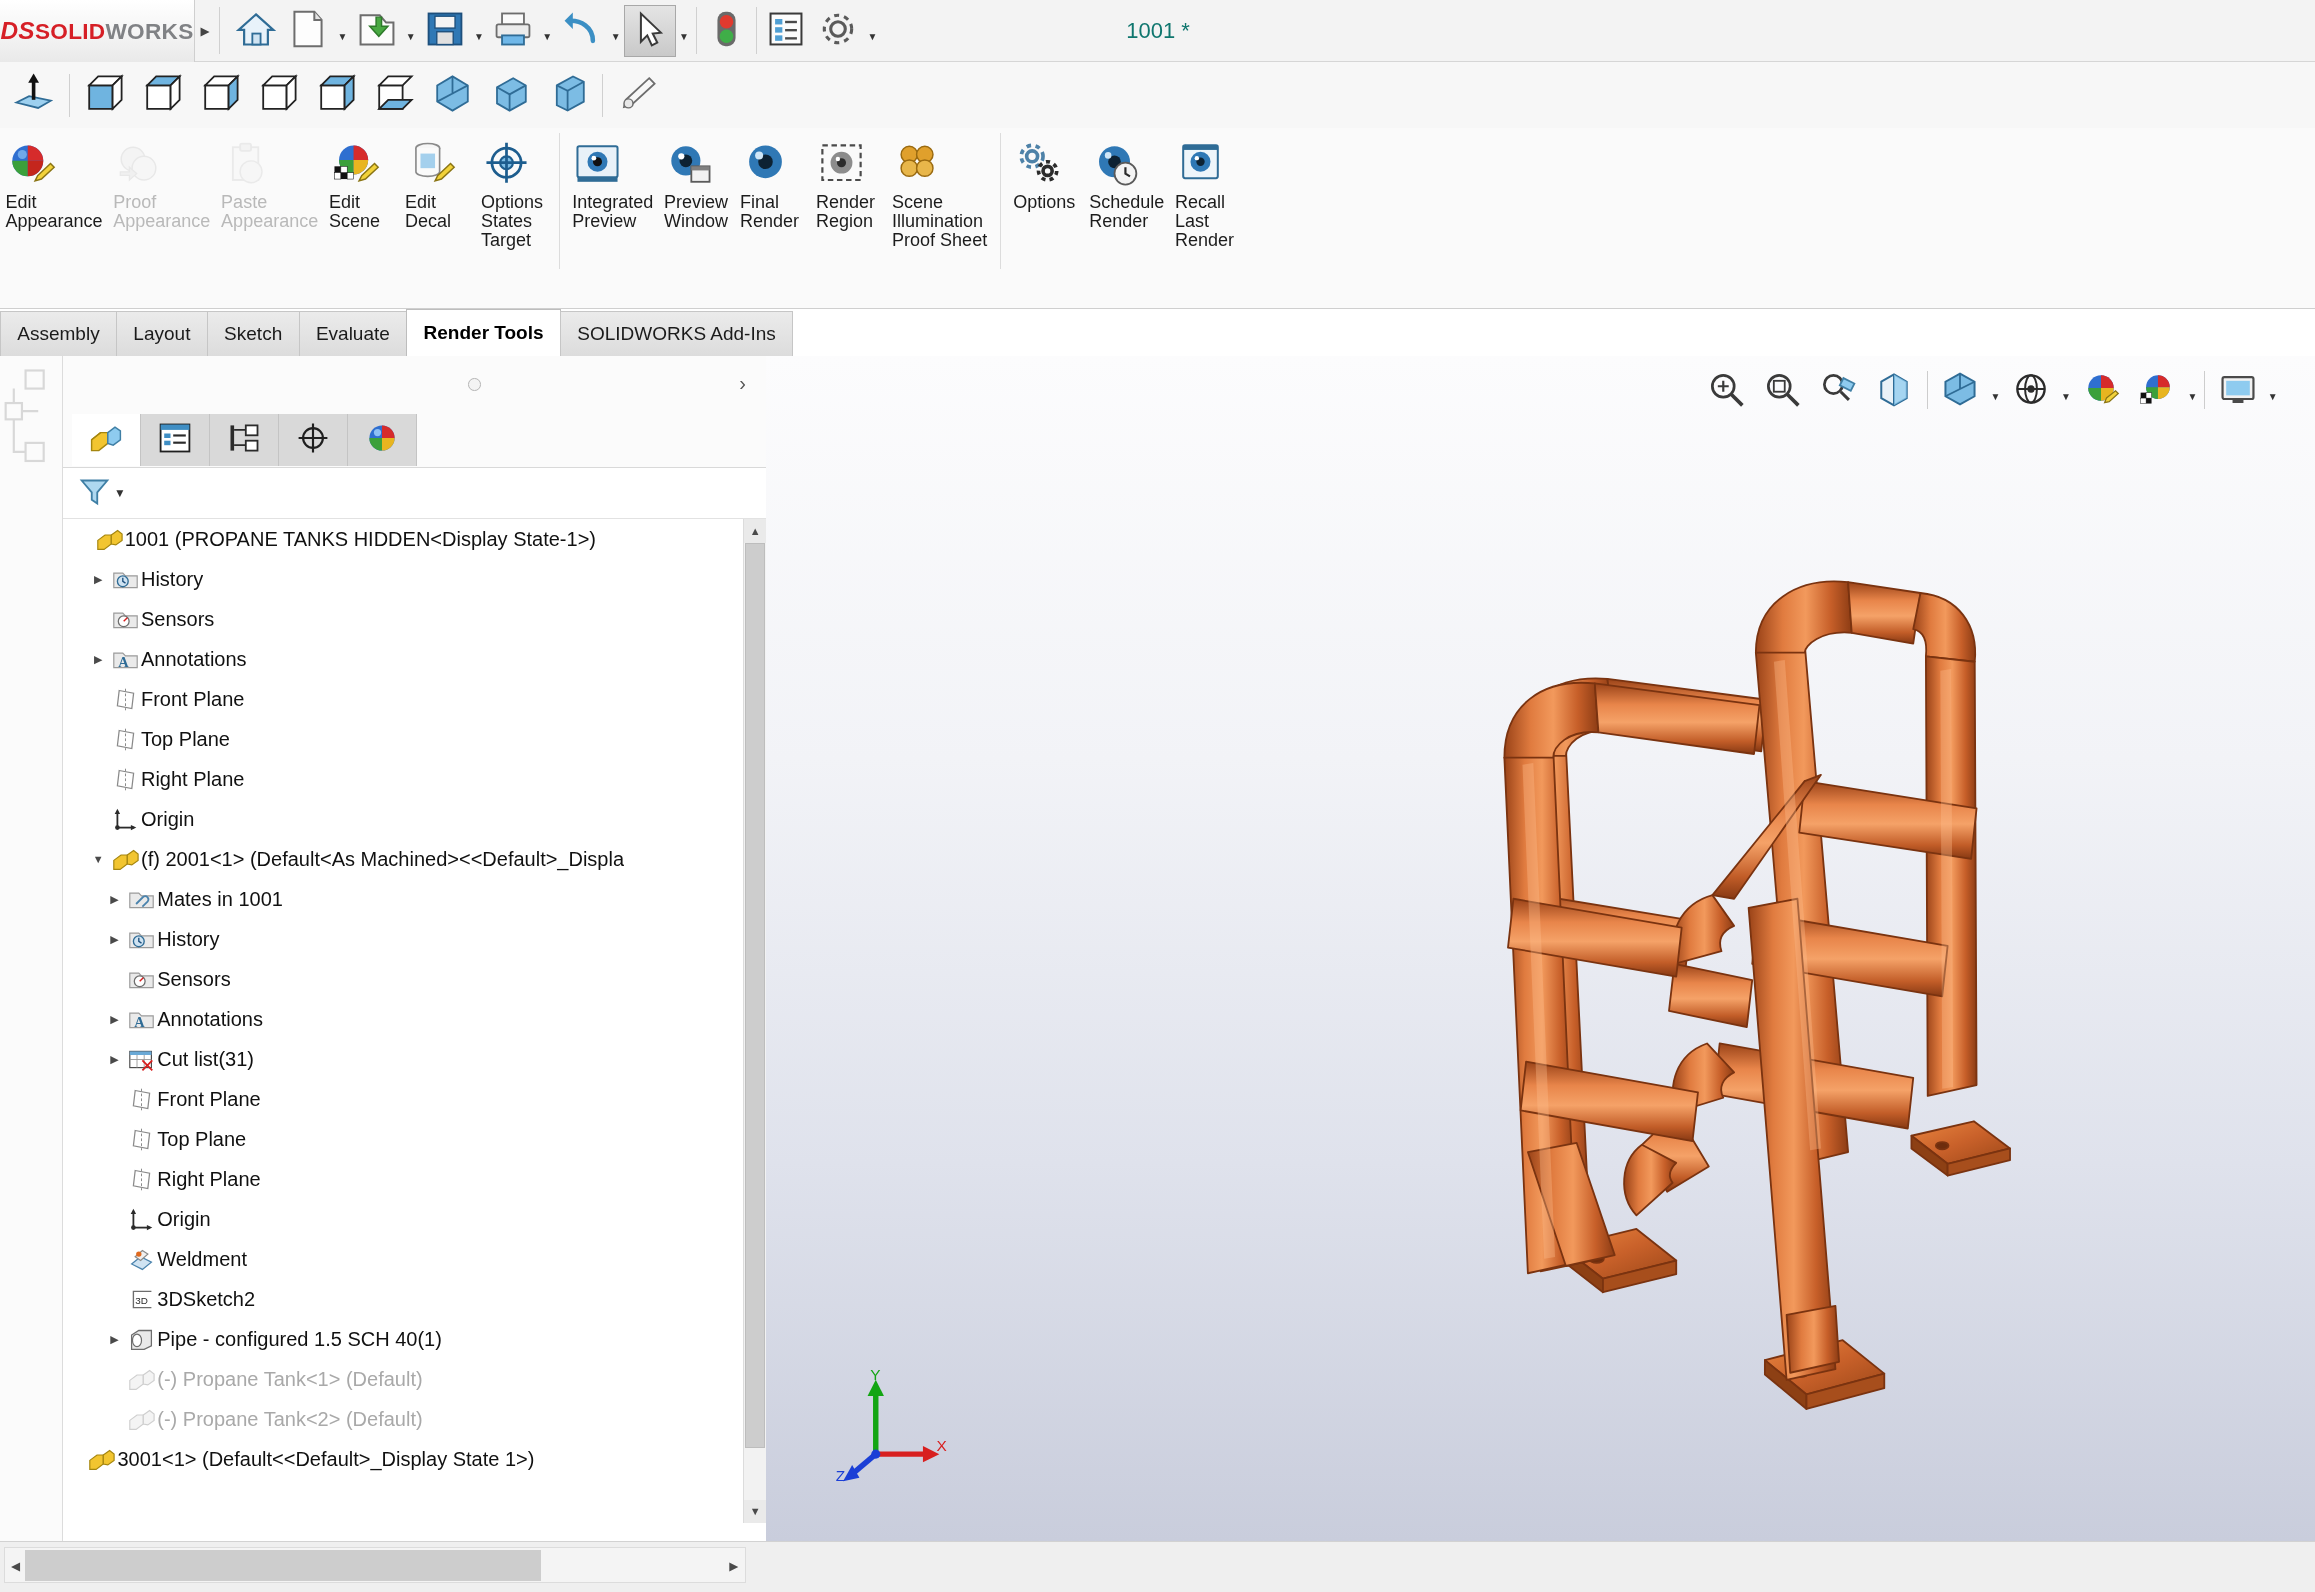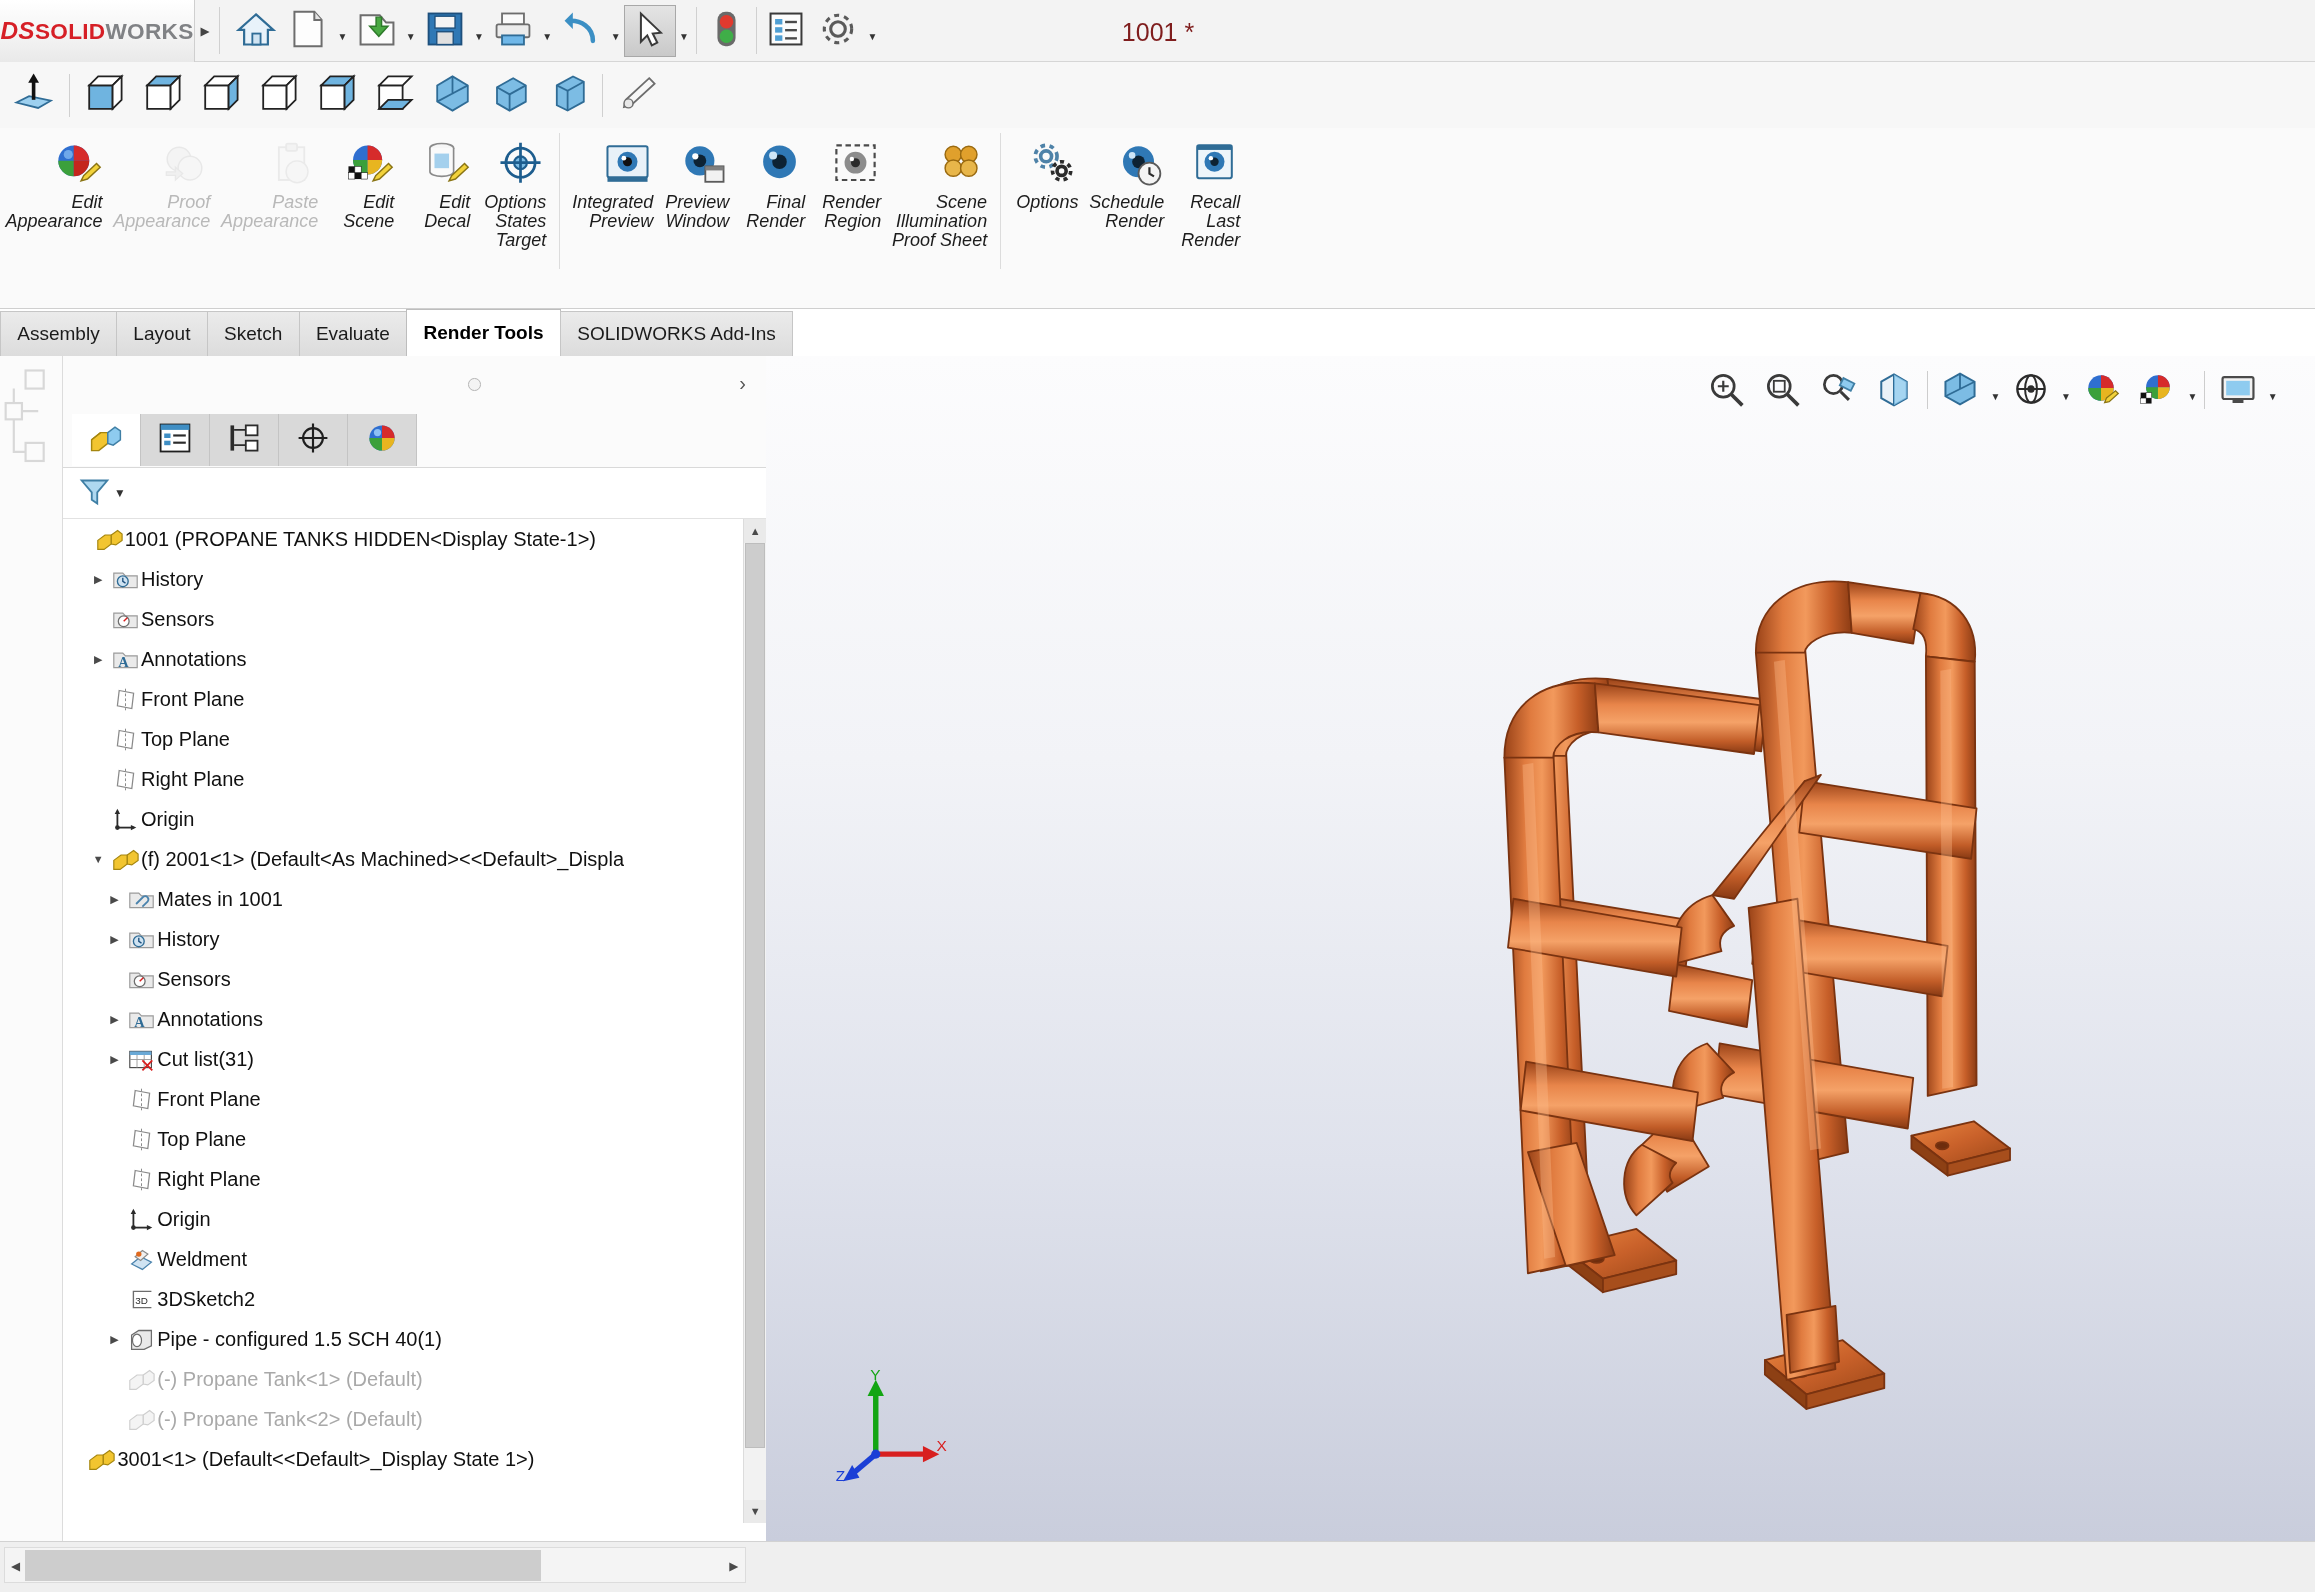--- a/index.html
+++ b/index.html
@@ -39,41 +39,41 @@
   .qa-group { display: flex; align-items: center; height: 62px; padding-left: 7.2px; }
   .qa-btn {
     width: 52px; height: 52px; display: flex; align-items: center;
     justify-content: center; position: relative;
   }
   .qa-btn.sel { background: linear-gradient(180deg,#e4e4e4,#c9c9c9); border: 0.9px solid #a8a8a8; }
   .drop-arrow { width: 16.3px; height: 52px; display: flex; align-items: flex-end;
     justify-content: center; padding-bottom: 14.5px; font-size: 10px; color: #333; }
   .doc-title {
     position: absolute; left: 50%; transform: translateX(-50%);
-    font-size: 25px; color: #7f1d1d; top: 18px;
+    font-size: 22px; color: #0f766e; top: 18px;
   }
 
   
   .viewstrip {
     position: absolute; left: 0; top: 62px; width: 2316px; height: 67px;
     background: #f7f7f7; border-bottom: 0.9px solid #d6d6d6;
     display: flex; align-items: center; padding-left: 5.4px;
   }
   .vbtn { width: 58px; height: 58px; display: flex; align-items: center; justify-content: center; }
   .vsep { width: 0.9px; height: 43px; background: #d0d0d0; margin: 0 5.4px; }
 
   
   .ribbon {
     position: absolute; left: 0; top: 128px; width: 2316px; height: 181px;
     background: #fafafa; border-bottom: 0.9px solid #cfcfcf;
     display: flex; align-items: flex-start; padding-top: 5.4px;
   }
   .rb-item {
-    display: flex; flex-direction: column; align-items: flex-end;
-    padding: 3.6px 5.4px; min-width: 76px; font-style: italic;
+    display: flex; flex-direction: column; align-items: flex-start;
+    padding: 3.6px 5.4px; min-width: 76px;
   }
   .rb-ico { height: 56px; display: flex; align-items: center; justify-content: center; }
   .rb-lbl { font-size: 18px; color: #1c1c1c; line-height: 1.06; text-align: center; white-space: nowrap; }
   .rb-item.disabled .rb-lbl { color: #b9b9b9; }
   .rb-item.disabled .rb-ico { opacity: .32; }
   .rbsep { width: 0.9px; height: 136px; background: #dcdcdc; margin: 0 7.2px; }
 
   
   .cmdtabs {
     position: absolute; left: 0; top: 309px; width: 887px; height: 47px;

